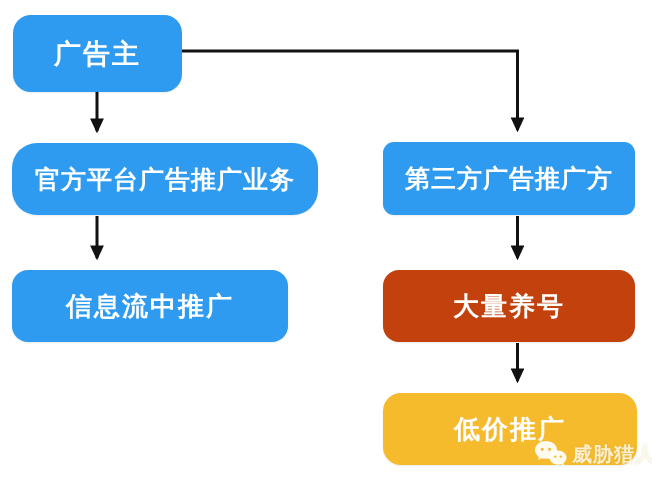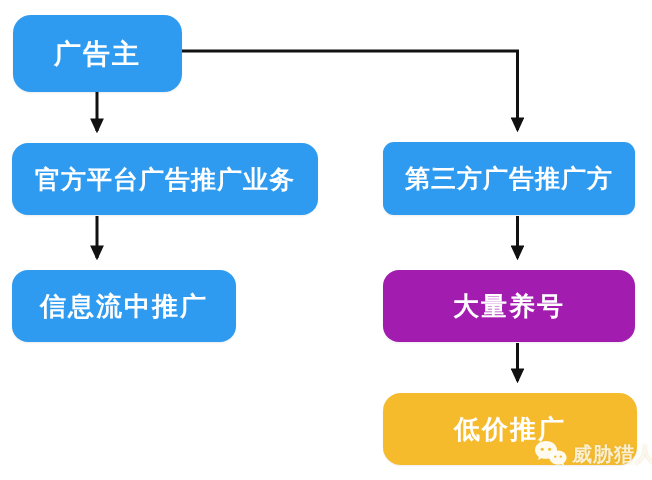--- a/index.html
+++ b/index.html
@@ -21,22 +21,22 @@
     align-items: center;
     justify-content: center;
     border-radius: 16px;
     color: #ffffff;
     font-weight: bold;
     font-size: 26px;
     letter-spacing: 2px;
     box-shadow: 0 1px 2px rgba(0,0,0,0.08);
   }
   .node-advertiser      { left: 13px;  top: 15px;  width: 169px; height: 77px; border-radius: 18px; font-size: 27px; }
-  .node-official        { left: 12px;  top: 143px; width: 306px; height: 72px; font-size: 25px; letter-spacing: 1px; }
-  .node-feed            { left: 12px;  top: 270px; width: 224px; height: 72px; }
+  .node-official        { left: 12px;  top: 143px; width: 306px; height: 72px; font-size: 25px; letter-spacing: 1px; border-radius: 25px; }
+  .node-feed            { left: 12px;  top: 270px; width: 276px; height: 72px; }
   .node-thirdparty      { left: 383px; top: 142px; width: 252px; height: 73px; font-size: 25px; letter-spacing: 1px; border-radius: 11px; }
   .node-farming         { left: 383px; top: 270px; width: 252px; height: 72px; }
   .node-cheap           { left: 383px; top: 393px; width: 254px; height: 72px; border-radius: 18px; }
   .connector-layer {
     position: absolute;
     left: 0; top: 0;
     width: 652px; height: 480px;
     pointer-events: none;
   }
   .watermark {
@@ -83,21 +83,21 @@
   </div>
 
   <div class="node node-feed" style="background-color: rgb(46, 155, 240);">
     <span>信息流中推广</span>
   </div>
 
   <div class="node node-thirdparty" style="background-color: rgb(46, 155, 240);">
     <span>第三方广告推广方</span>
   </div>
 
-  <div class="node node-farming" style="background-color: #a21caf;">
+  <div class="node node-farming" style="background-color: #c2410c;">
     <span>大量养号</span>
   </div>
 
   <div class="node node-cheap" style="background-color: rgb(245, 187, 45);">
     <span>低价推广</span>
   </div>
 
   <div class="watermark">
     <span style="display:inline-flex;">
       <svg width="33" height="28" viewBox="0 0 33 28" xmlns="http://www.w3.org/2000/svg">

